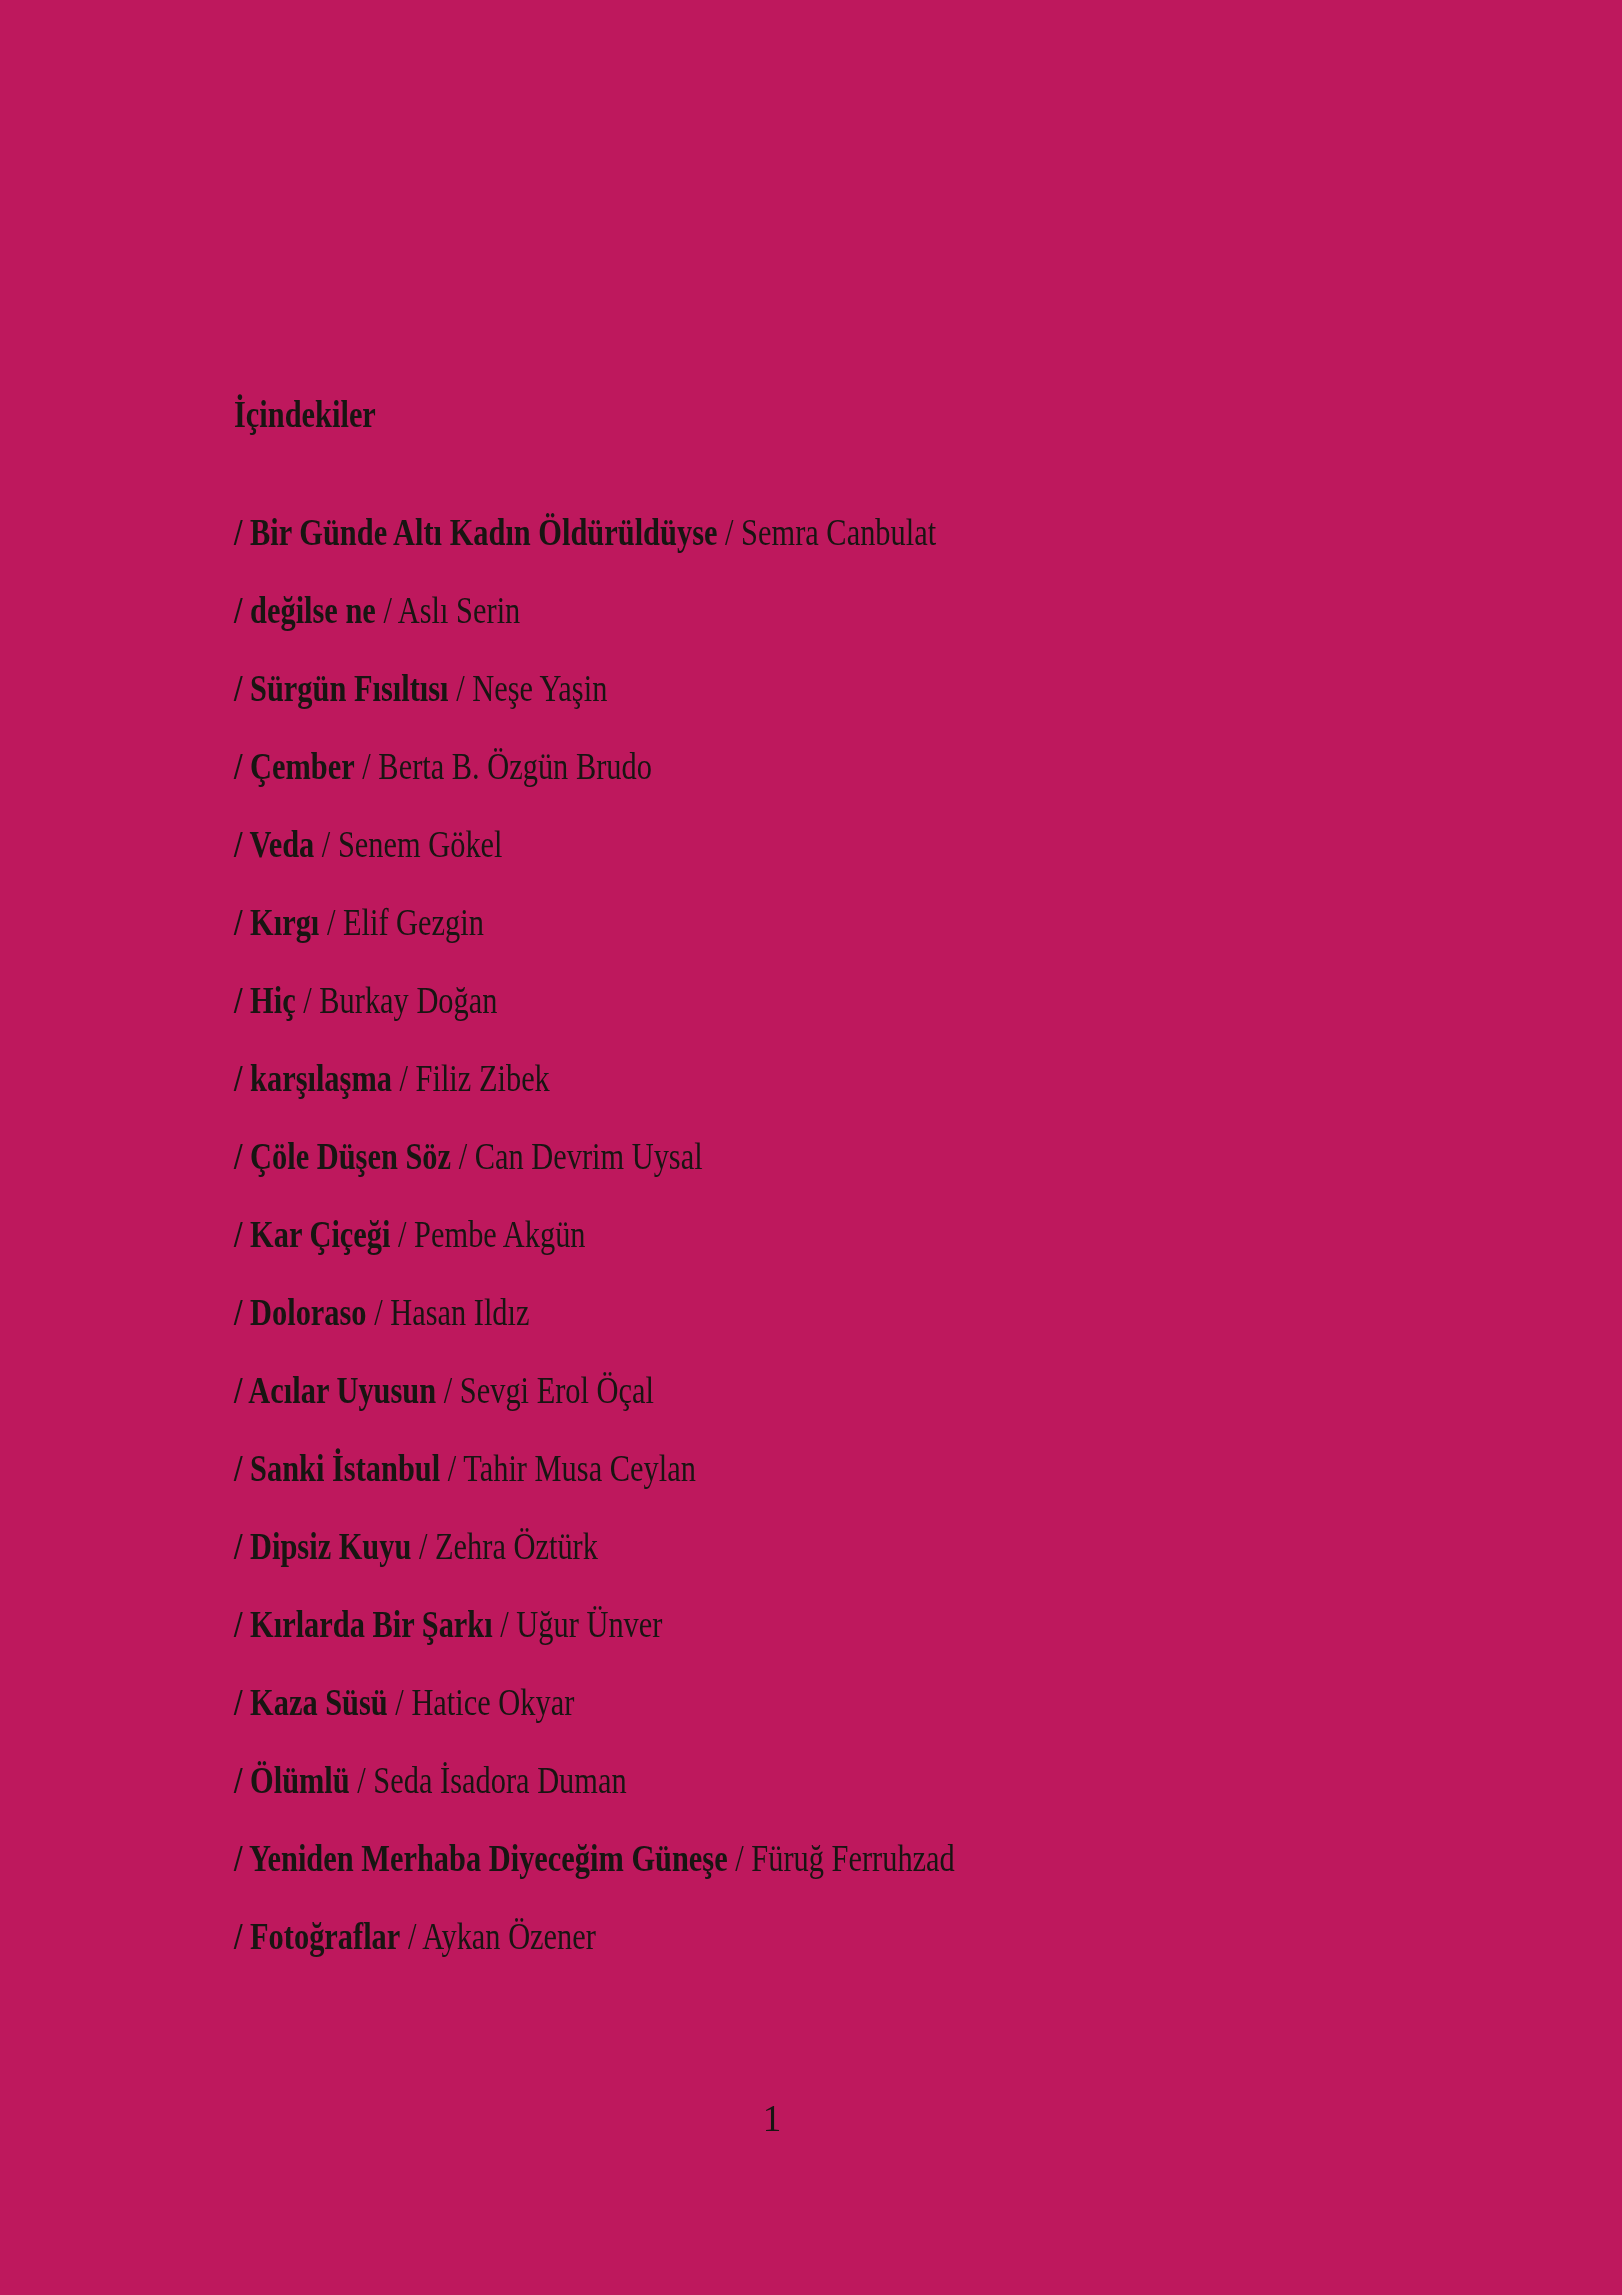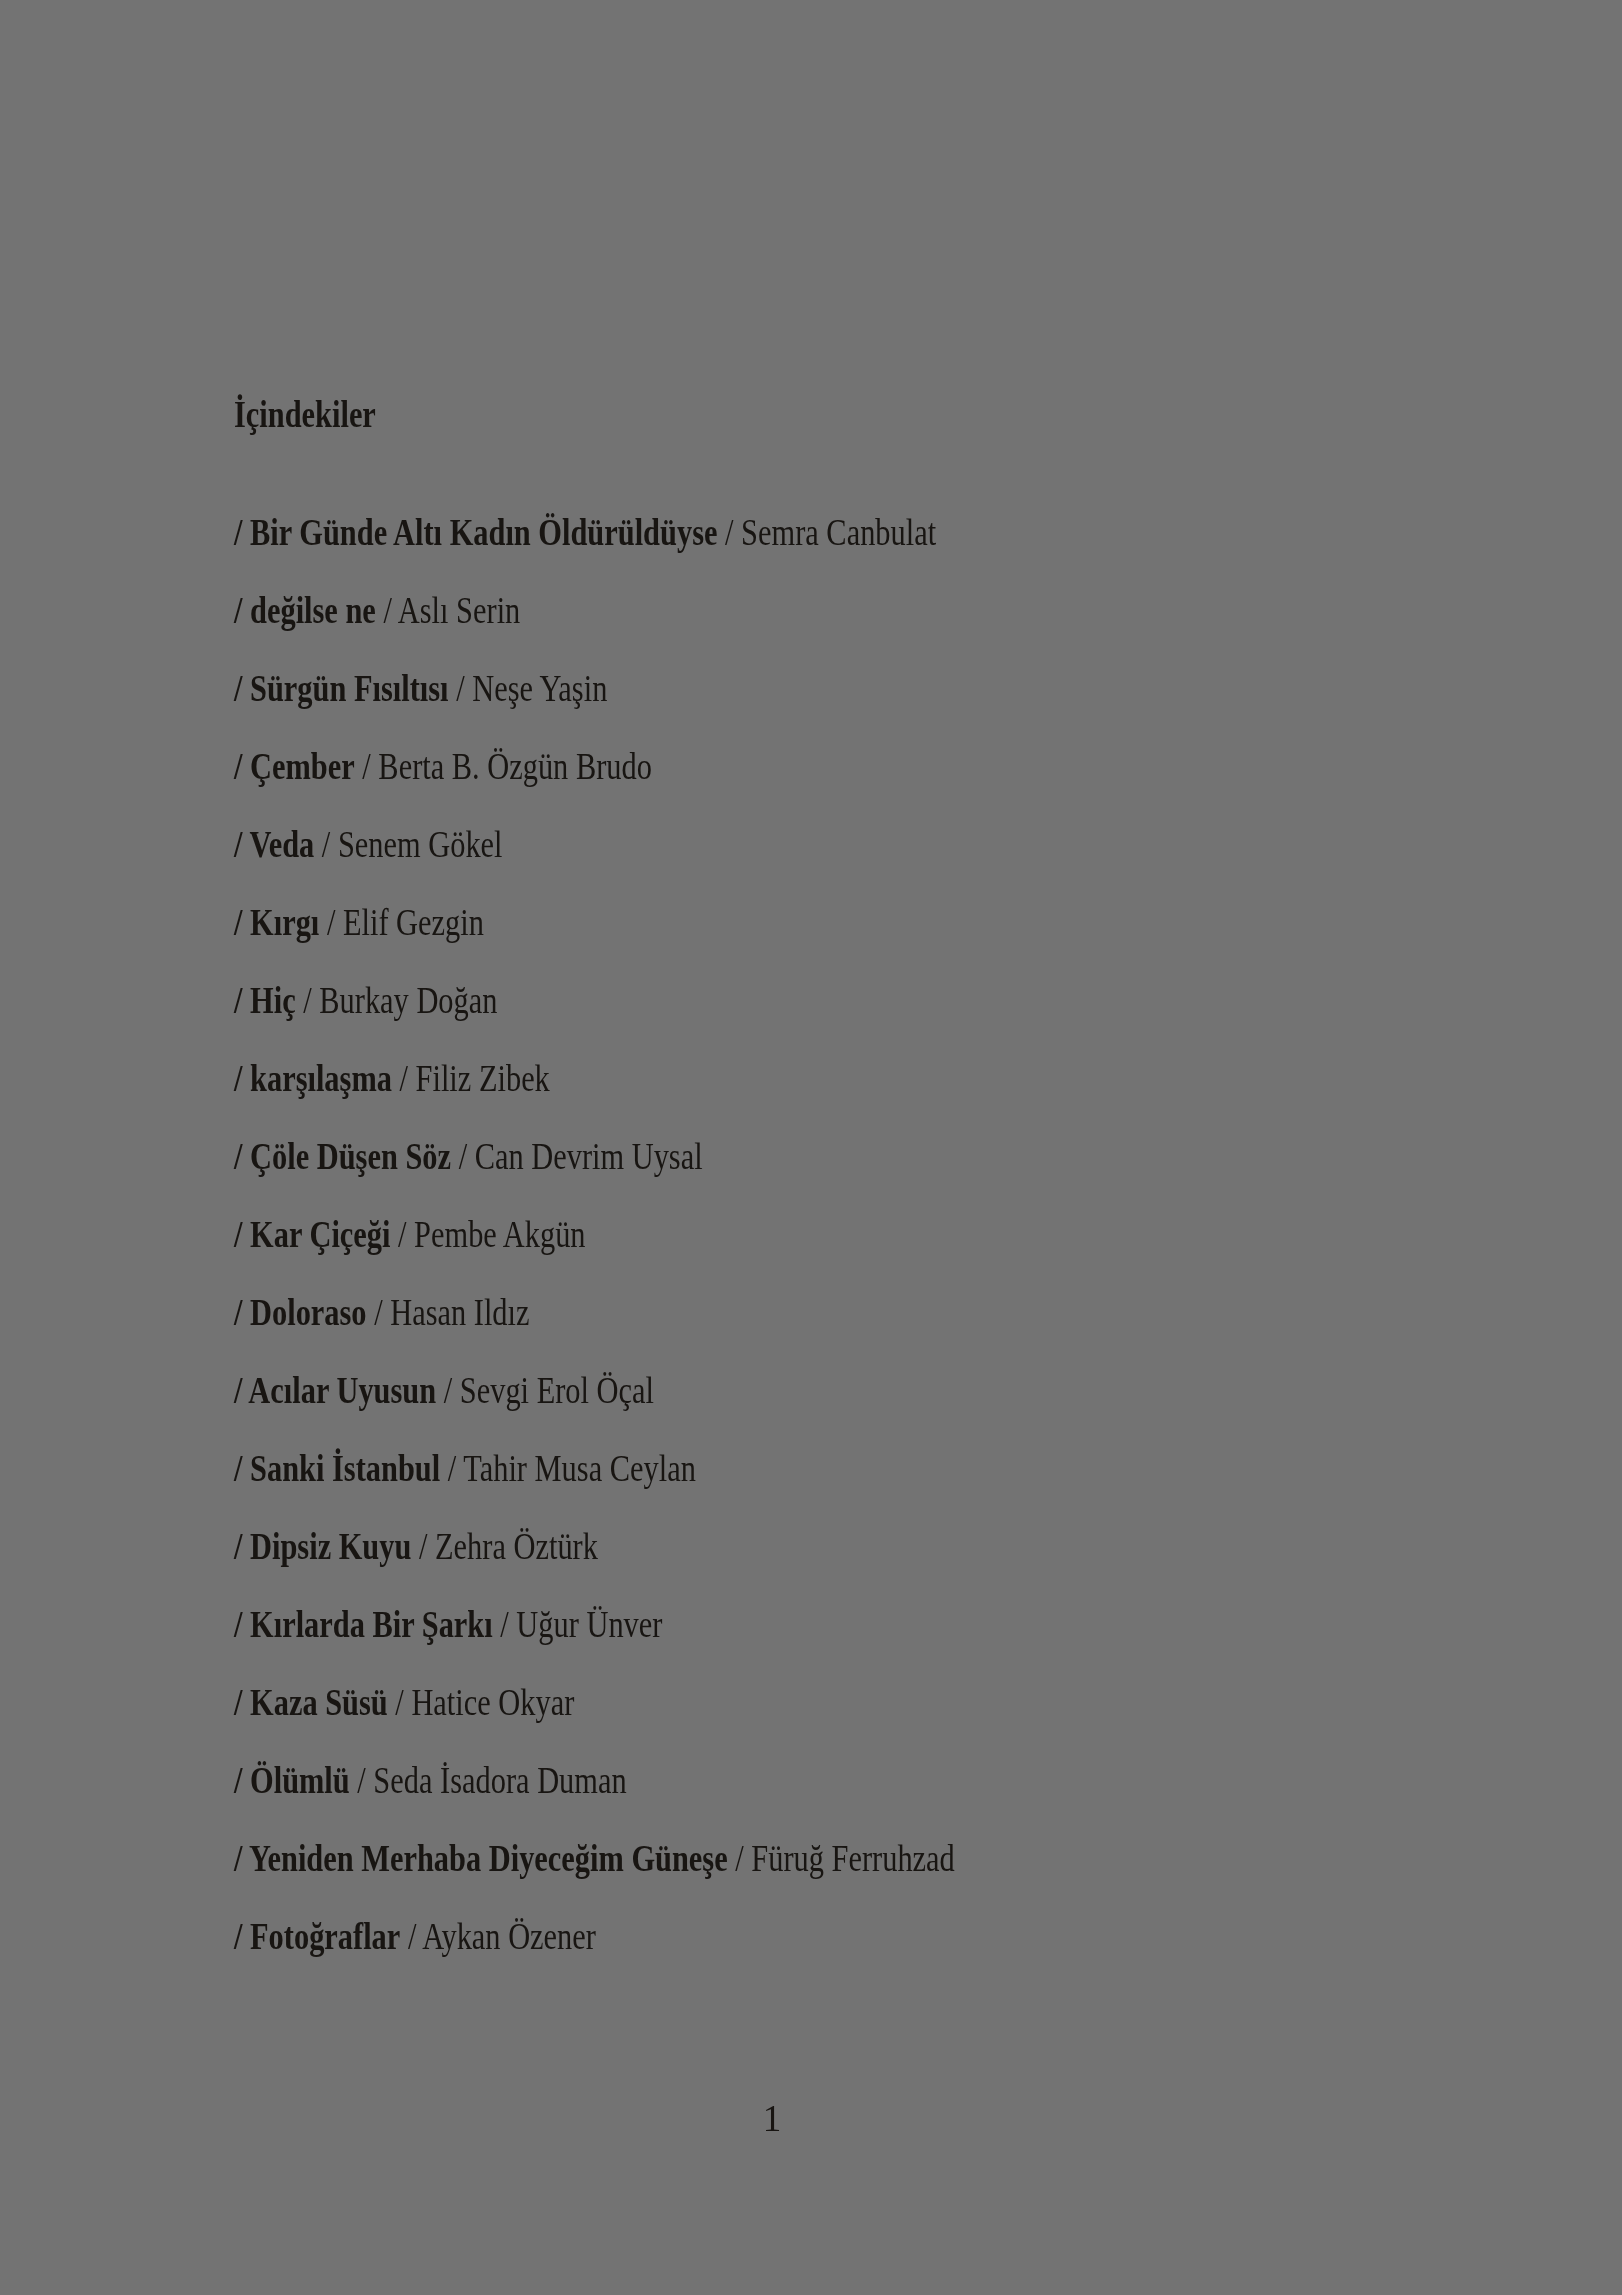--- a/index.html
+++ b/index.html
@@ -3,21 +3,21 @@
 <meta charset="utf-8">
 <style>
   html, body {
     margin: 0;
     padding: 0;
   }
   .page {
     position: relative;
     width: 1623px;
     height: 2295px;
-    background: #737373;
+    background: #be185d;
     color: #181512;
     font-family: "Liberation Serif", "DejaVu Serif", serif;
     overflow: hidden;
   }
   
   .content {
     position: absolute;
     left: 234px;
     top: 375px;
     width: 1675px;

